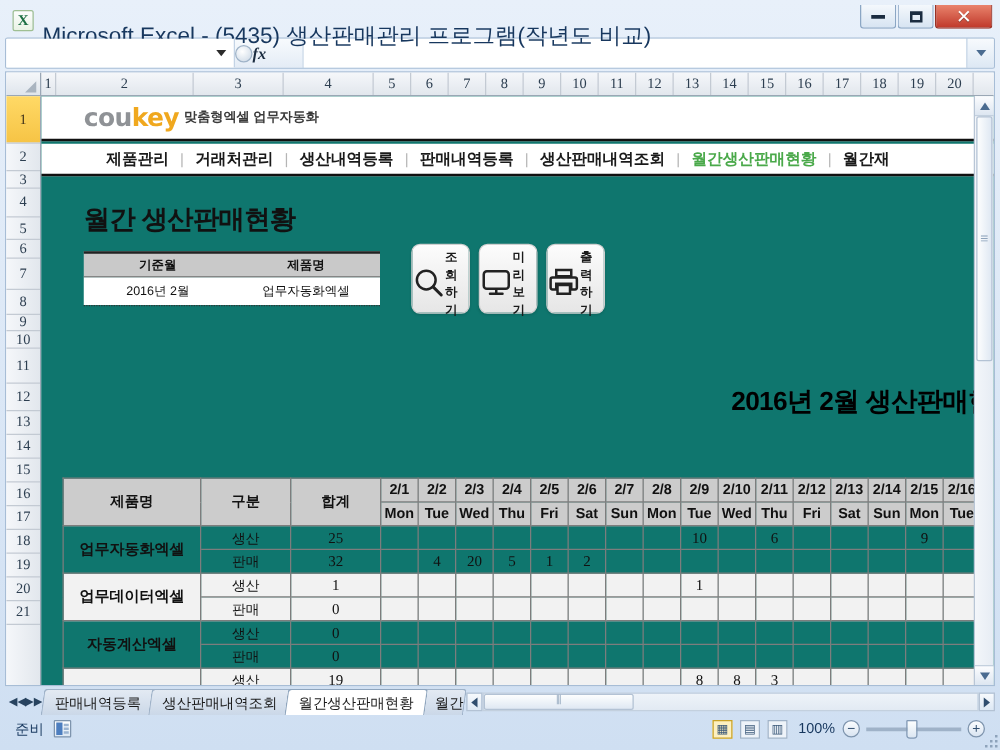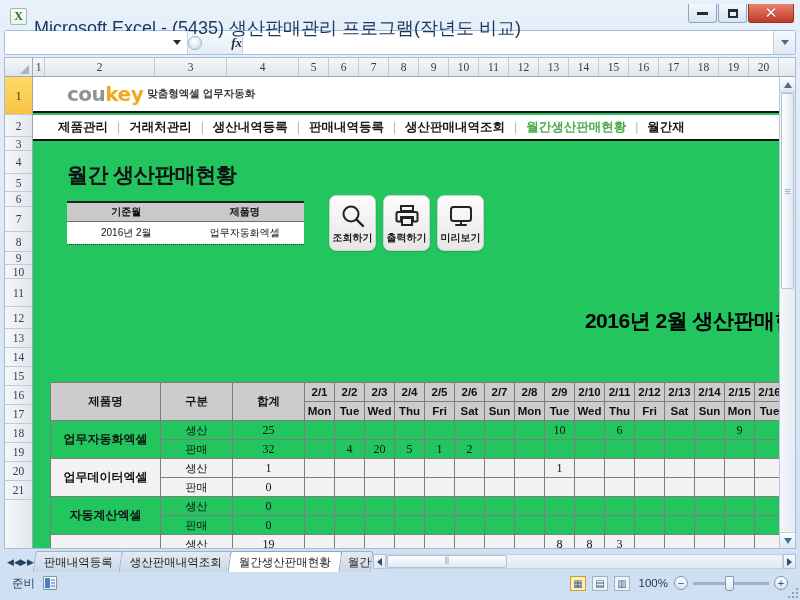--- a/index.html
+++ b/index.html
@@ -63,22 +63,22 @@
     width: 183px; background: #fff; border-right: 1px solid #c3d3e5;
     display: flex; align-items: center; padding: 0 4px; position: relative;
   }
   .namebox .nb-input { flex: 1; font-size: 12px; color: #222; }
   .caret-down {
     width: 0; height: 0; border-left: 4px solid transparent;
     border-right: 4px solid transparent; border-top: 5px solid #2b2b2b;
     margin-right: 2px;
   }
   .fx-wrap {
-    width: 55px; display: flex; align-items: center; justify-content: space-between;
-    gap: 12px; background: linear-gradient(#f7fafd,#e4ecf6);
+    width: 55px; display: flex; align-items: center; justify-content: flex-start;
+    gap: 0; background: linear-gradient(#f7fafd,#e4ecf6);
     border-right: 1px solid #c3d3e5;
   }
   .fx-round {
     width: 14px; height: 14px; border-radius: 50%;
     background: radial-gradient(circle at 40% 35%, #fff, #c9d6e4);
     border: 1px solid #9fb3c8;
   }
   .fx-label {
     font-family: "Liberation Serif", serif; font-style: italic;
     font-size: 13px; font-weight: bold; color: #1b2c40;
@@ -130,39 +130,39 @@
   .rh {
     border-bottom: 1px solid #c3cad3;
     font-size: 11.5px; color: #2c3e50;
     display: flex; align-items: center; justify-content: center;
     font-family: "Liberation Serif", serif;
   }
   .rh.active {
     background: linear-gradient(#ffd966,#f6c445);
     color: #41331a; font-weight: normal;
   }
-  .sheet { position: relative; flex: 1; background: #22c55e; overflow: hidden; }
+  .sheet { position: relative; flex: 1; background: #0f766e; overflow: hidden; }
 
   
   .brandrow {
     position: absolute; left: 0; top: 0; width: 100%; height: 36px;
     display: flex; align-items: center; padding-left: 34px;
     border-bottom: 2px solid #111;
     background: #fff;
   }
   .logo { font-size: 20px; font-weight: bold; letter-spacing: -0.5px;
     font-family: "DejaVu Sans", sans-serif; }
   .logo .a { color: #8f9296; }
   .logo .b { color: #f0a81e; }
   .logo-sub { font-size: 10.5px; font-weight: bold; color: #3b3b3b; margin-left: 4px; }
   .brand-title { font-size: 16px; font-weight: bold; color: #111; margin-left: 11px; }
 
   .navrow {
     position: absolute; left: 0; top: 38px; width: 100%; height: 26px;
-    display: flex; align-items: center; padding-left: 25px;
+    display: flex; align-items: center; padding-left: 52px;
     border-bottom: 2px solid #111;
     background: #fff;
   }
   .nav-item { font-size: 12.5px; font-weight: bold; color: #1a1a1a; white-space: nowrap; }
   .nav-item.active { color: #4aa94a; }
   .nav-sep { color: #b5b5b5; margin: 0 9px; font-size: 12px; }
 
   .page-title {
     position: absolute; left: 34px; top: 84px;
     font-size: 21px; font-weight: bold; color: #111; letter-spacing: -0.5px; text-align: right;
@@ -182,21 +182,21 @@
   }
   .info-head > div { font-weight: bold; }
   .info-body { display: flex; height: 22px; background: #fff; }
 
   .btnrow { position: absolute; left: 296px; top: 118px; display: flex; gap: 7px; }
   .ibtn {
     width: 47px; height: 56px; border-radius: 7px;
     background: linear-gradient(#fcfcfc,#e6e6e6);
     border: 1px solid #cfcfcf;
     box-shadow: 0 1px 2px rgba(0,0,0,.13);
-    display: flex; flex-direction: column; align-items: center;
+    display: flex; align-items: center;
     justify-content: flex-start; padding-top: 6px;
   }
   .ibtn .ic { height: 28px; display: flex; align-items: center; justify-content: center; }
   .ibtn .lb { font-size: 10px; color: #1a1a1a; font-weight: bold; margin-top: 1px; }
 
   .report-title {
     position: absolute; right: 0px; top: 230px;
     font-size: 21px; font-weight: bold; color: #000;
     white-space: nowrap; letter-spacing: -0.5px;
   }
@@ -445,36 +445,36 @@
               <svg width="26" height="26" viewBox="0 0 26 26">
                   <circle cx="11" cy="11" r="7.5" fill="none" stroke="#222" stroke-width="2"></circle>
                   <line x1="16.5" y1="16.5" x2="23" y2="23" stroke="#222" stroke-width="2.4" stroke-linecap="round"></line>
                 </svg>
             </div>
             <div class="lb">조회하기</div>
           </div>
           <div class="ibtn">
             <div class="ic">
               <svg width="26" height="26" viewBox="0 0 26 26">
+                  <rect x="3" y="4" width="20" height="14" rx="2.5" fill="none" stroke="#222" stroke-width="2"></rect>
+                  <line x1="13" y1="18" x2="13" y2="21.5" stroke="#222" stroke-width="2"></line>
+                  <line x1="8" y1="22" x2="18" y2="22" stroke="#222" stroke-width="2" stroke-linecap="round"></line>
+                </svg>
+            </div>
+            <div class="lb">미리보기</div>
+          </div>
+          <div class="ibtn">
+            <div class="ic">
+              <svg width="26" height="26" viewBox="0 0 26 26">
                   <rect x="7" y="3" width="12" height="5" fill="none" stroke="#222" stroke-width="2"></rect>
                   <path d="M4 9h18a1.5 1.5 0 0 1 1.5 1.5V17a1.5 1.5 0 0 1-1.5 1.5h-3V14H7v4.5H4A1.5 1.5 0 0 1 2.5 17v-6.5A1.5 1.5 0 0 1 4 9z" fill="none" stroke="#222" stroke-width="2"></path>
                   <rect x="8" y="15" width="10" height="7" fill="none" stroke="#222" stroke-width="2"></rect>
                 </svg>
             </div>
             <div class="lb">출력하기</div>
-          </div>
-          <div class="ibtn">
-            <div class="ic">
-              <svg width="26" height="26" viewBox="0 0 26 26">
-                  <rect x="3" y="4" width="20" height="14" rx="2.5" fill="none" stroke="#222" stroke-width="2"></rect>
-                  <line x1="13" y1="18" x2="13" y2="21.5" stroke="#222" stroke-width="2"></line>
-                  <line x1="8" y1="22" x2="18" y2="22" stroke="#222" stroke-width="2" stroke-linecap="round"></line>
-                </svg>
-            </div>
-            <div class="lb">미리보기</div>
           </div>
         </div>
 
         <div class="report-title">2016년 2월 생산판매현</div>
 
         <table class="dtable">
           <colgroup>
             <col class="c-name">
               <col class="c-kind">
               <col class="c-sum">

